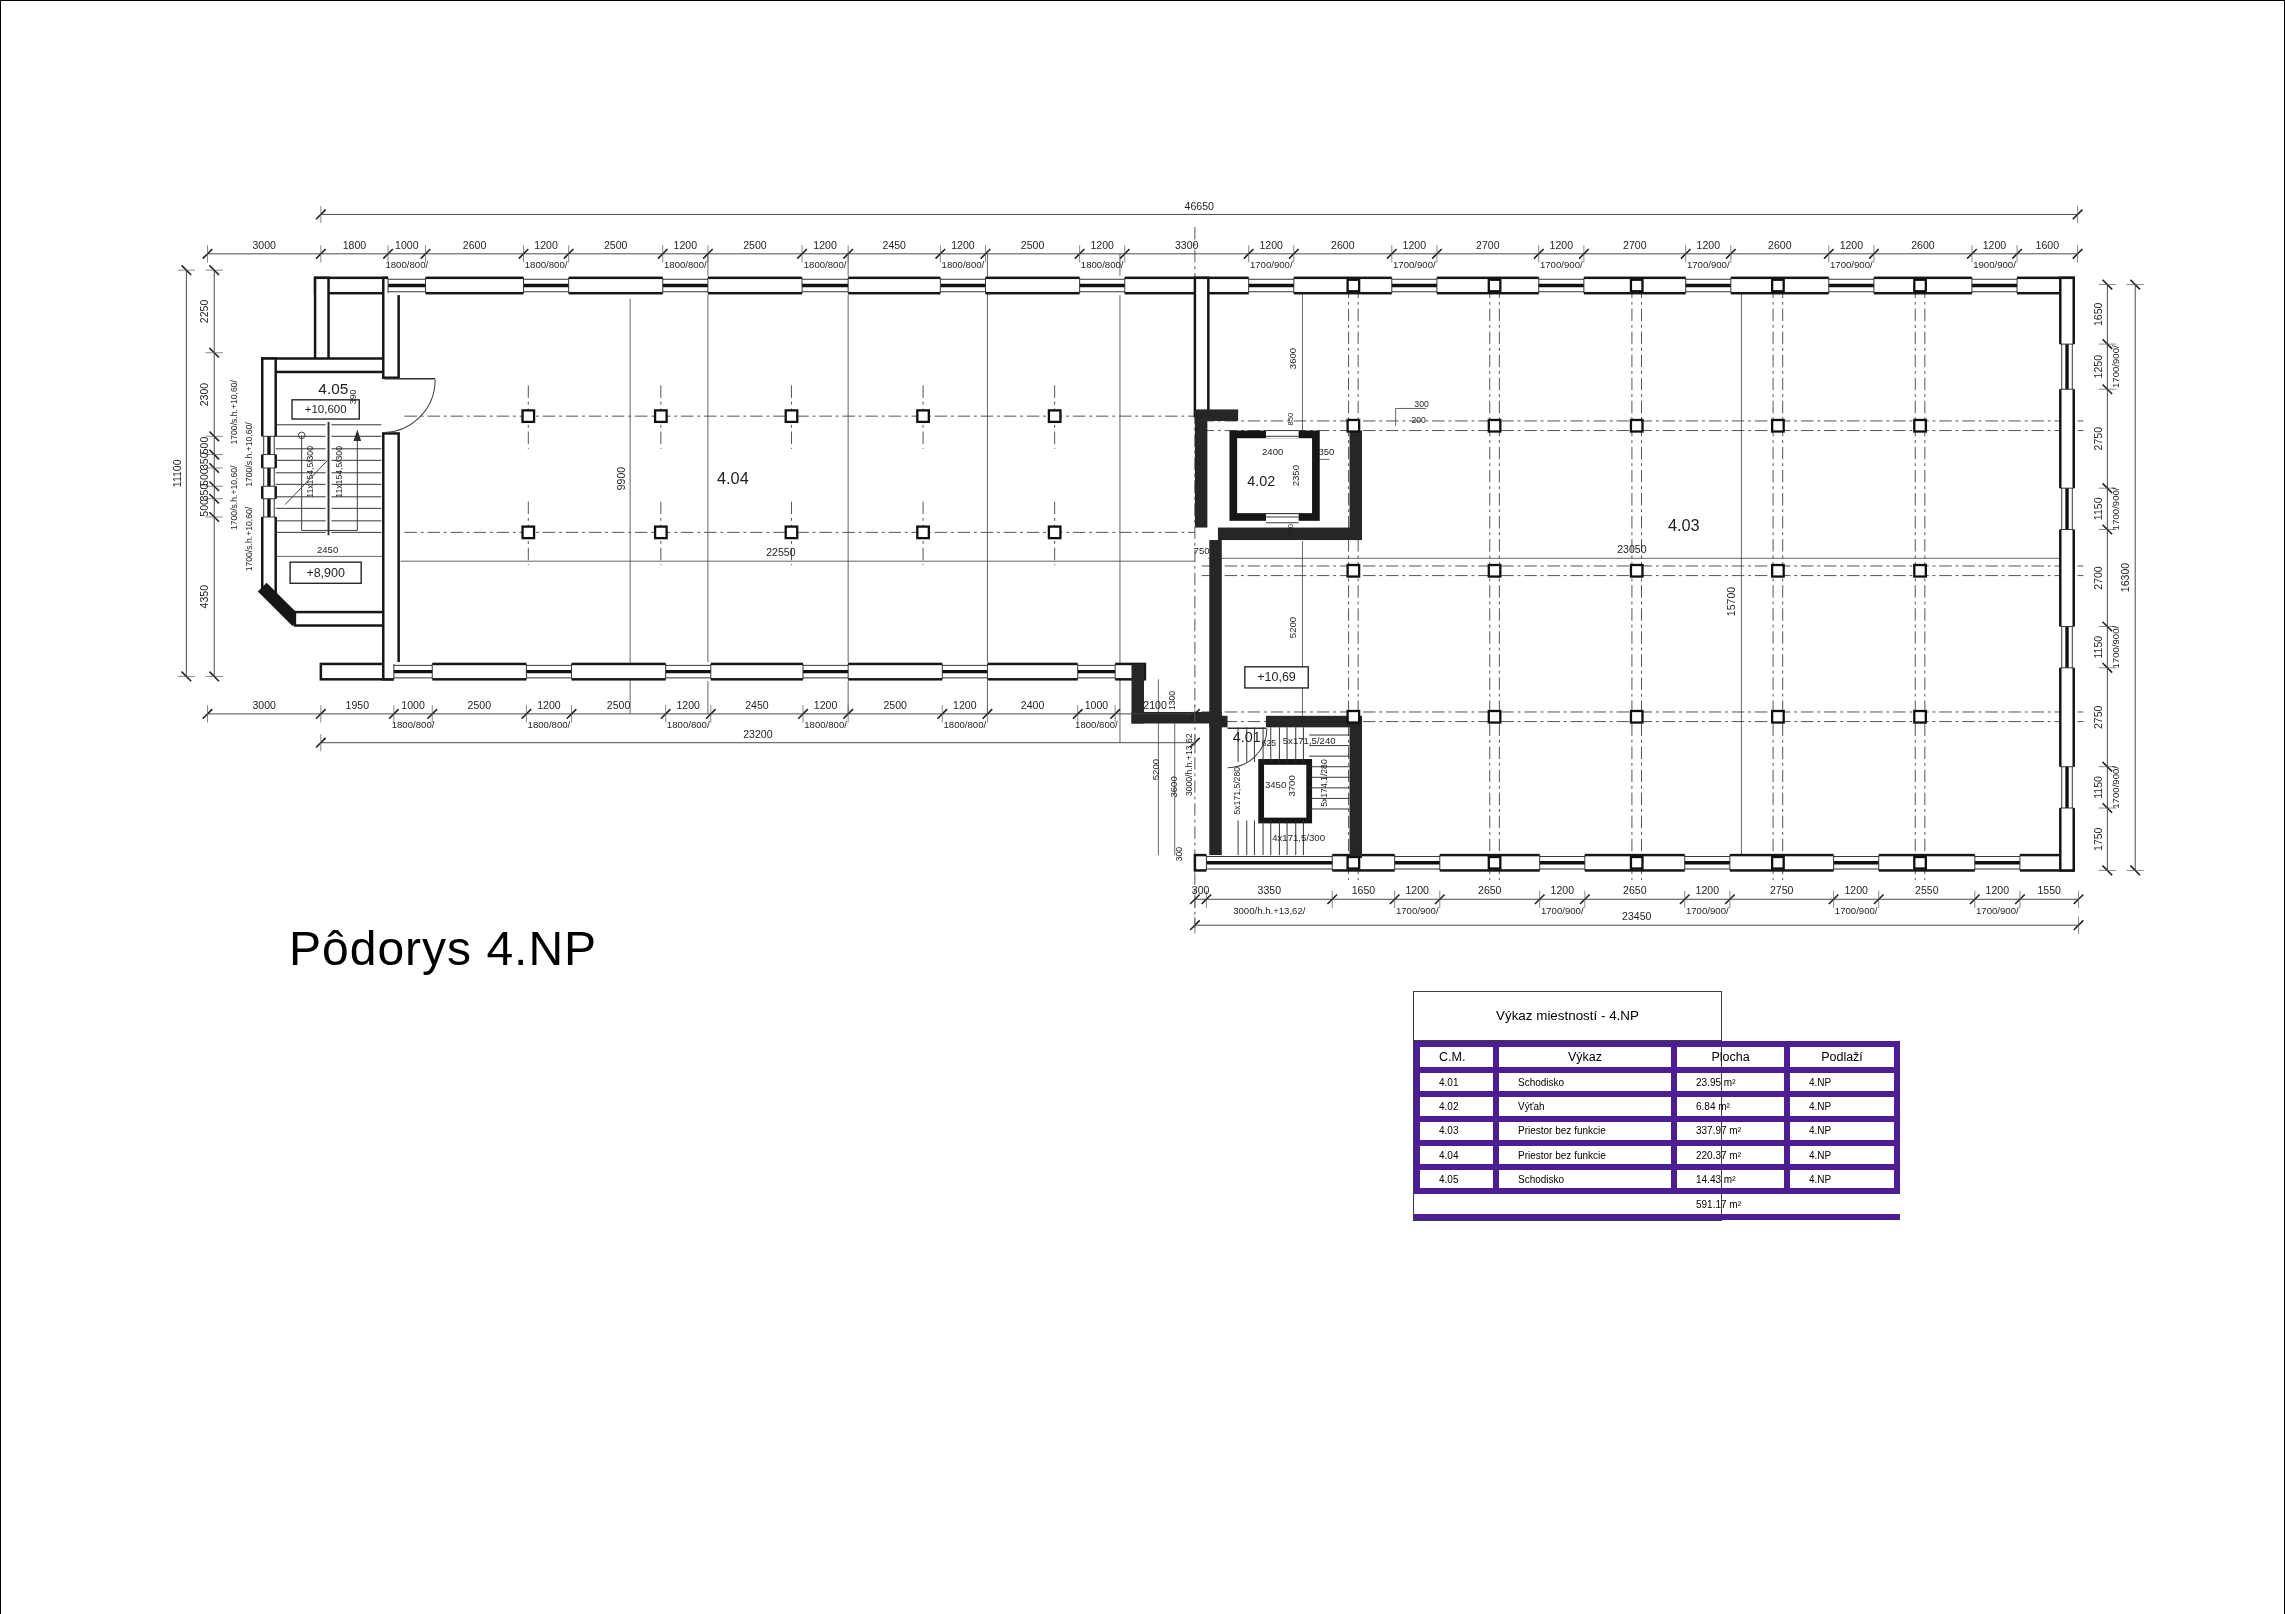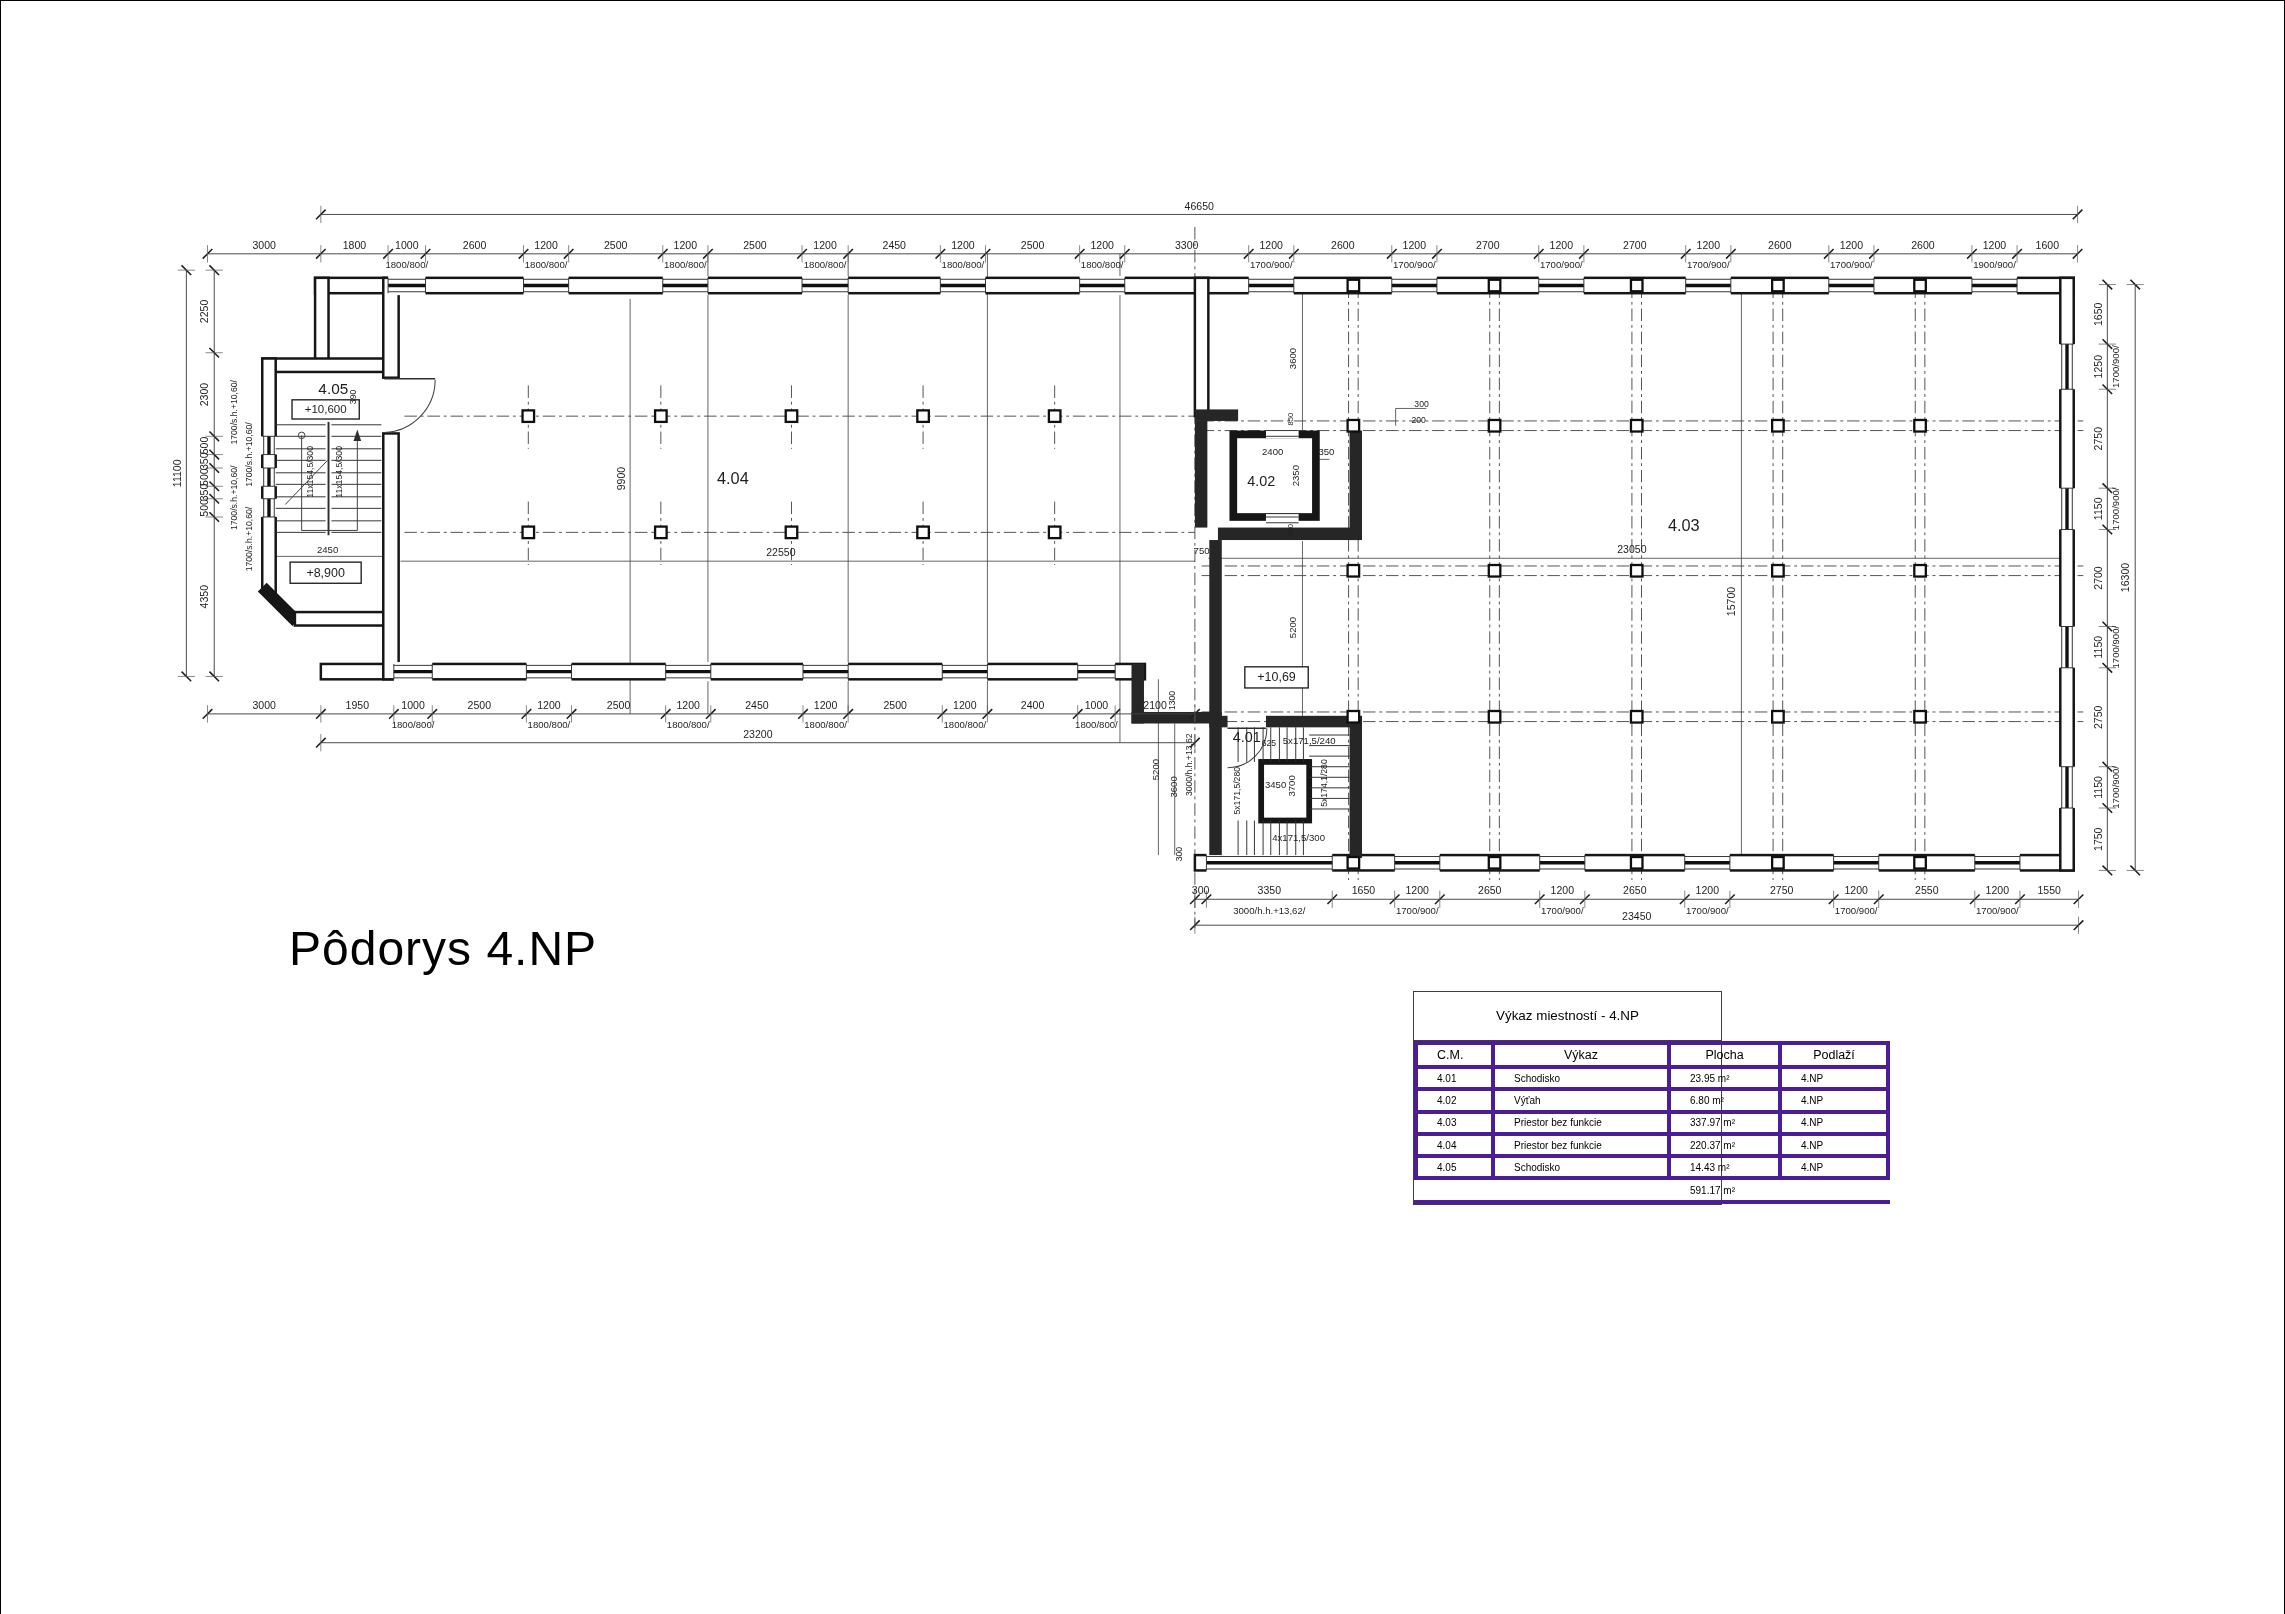--- a/index.html
+++ b/index.html
@@ -26,21 +26,21 @@
   .dimtxt{font-size:11px;text-anchor:middle}
   .spectxt{font-size:10px;text-anchor:middle}
   .lbl{text-anchor:middle}
   .lblbox{fill:#fff;stroke:#1e1e1e;stroke-width:1.4}
   
   #plan-title{position:absolute;left:288px;top:920px;font-size:48px;color:#000;letter-spacing:1px;}
   
   #room-table{position:absolute;left:1412px;top:990px;width:307px;border:1.9px solid #3f3f3f;background:#fff;color:#000000;}
   #room-table .t-title{height:48px;line-height:48px;text-align:center;font-size:13.4px;border-bottom:1px solid #3f3f3f;}
   #room-table table{border-collapse:collapse;width:100%;table-layout:fixed;}
-  #room-table th,#room-table td{border:4px solid #4c1d95;padding:1px 19px;overflow:hidden;white-space:nowrap;}
+  #room-table th,#room-table td{border:6px solid #4c1d95;padding:1px 19px;overflow:hidden;white-space:nowrap;}
   #room-table th{font-size:12.5px;font-weight:normal;height:18px;}
   #room-table td{font-size:10px;height:16.3px;}
   #room-table .c0{width:35px;text-align:left;}
   #room-table .c1{width:134px;}
   #room-table .c2{width:69px;}
   #room-table .c3{width:66px;}
   #room-table tr.total td{border-left-color:transparent;border-right-color:transparent;text-align:left;height:18px;}
 </style>
 </head>
 <body>
@@ -752,21 +752,21 @@
       </tr>
       <tr>
         <td class="c0">4.01</td>
         <td class="c1">Schodisko</td>
         <td class="c2">23.95 m²</td>
         <td class="c3">4.NP</td>
       </tr>
       <tr>
         <td class="c0">4.02</td>
         <td class="c1">Výťah</td>
-        <td class="c2">6.80 m²</td>
+        <td class="c2">6.84 m²</td>
         <td class="c3">4.NP</td>
       </tr>
       <tr>
         <td class="c0">4.03</td>
         <td class="c1">Priestor bez funkcie</td>
         <td class="c2">337.97 m²</td>
         <td class="c3">4.NP</td>
       </tr>
       <tr>
         <td class="c0">4.04</td>

